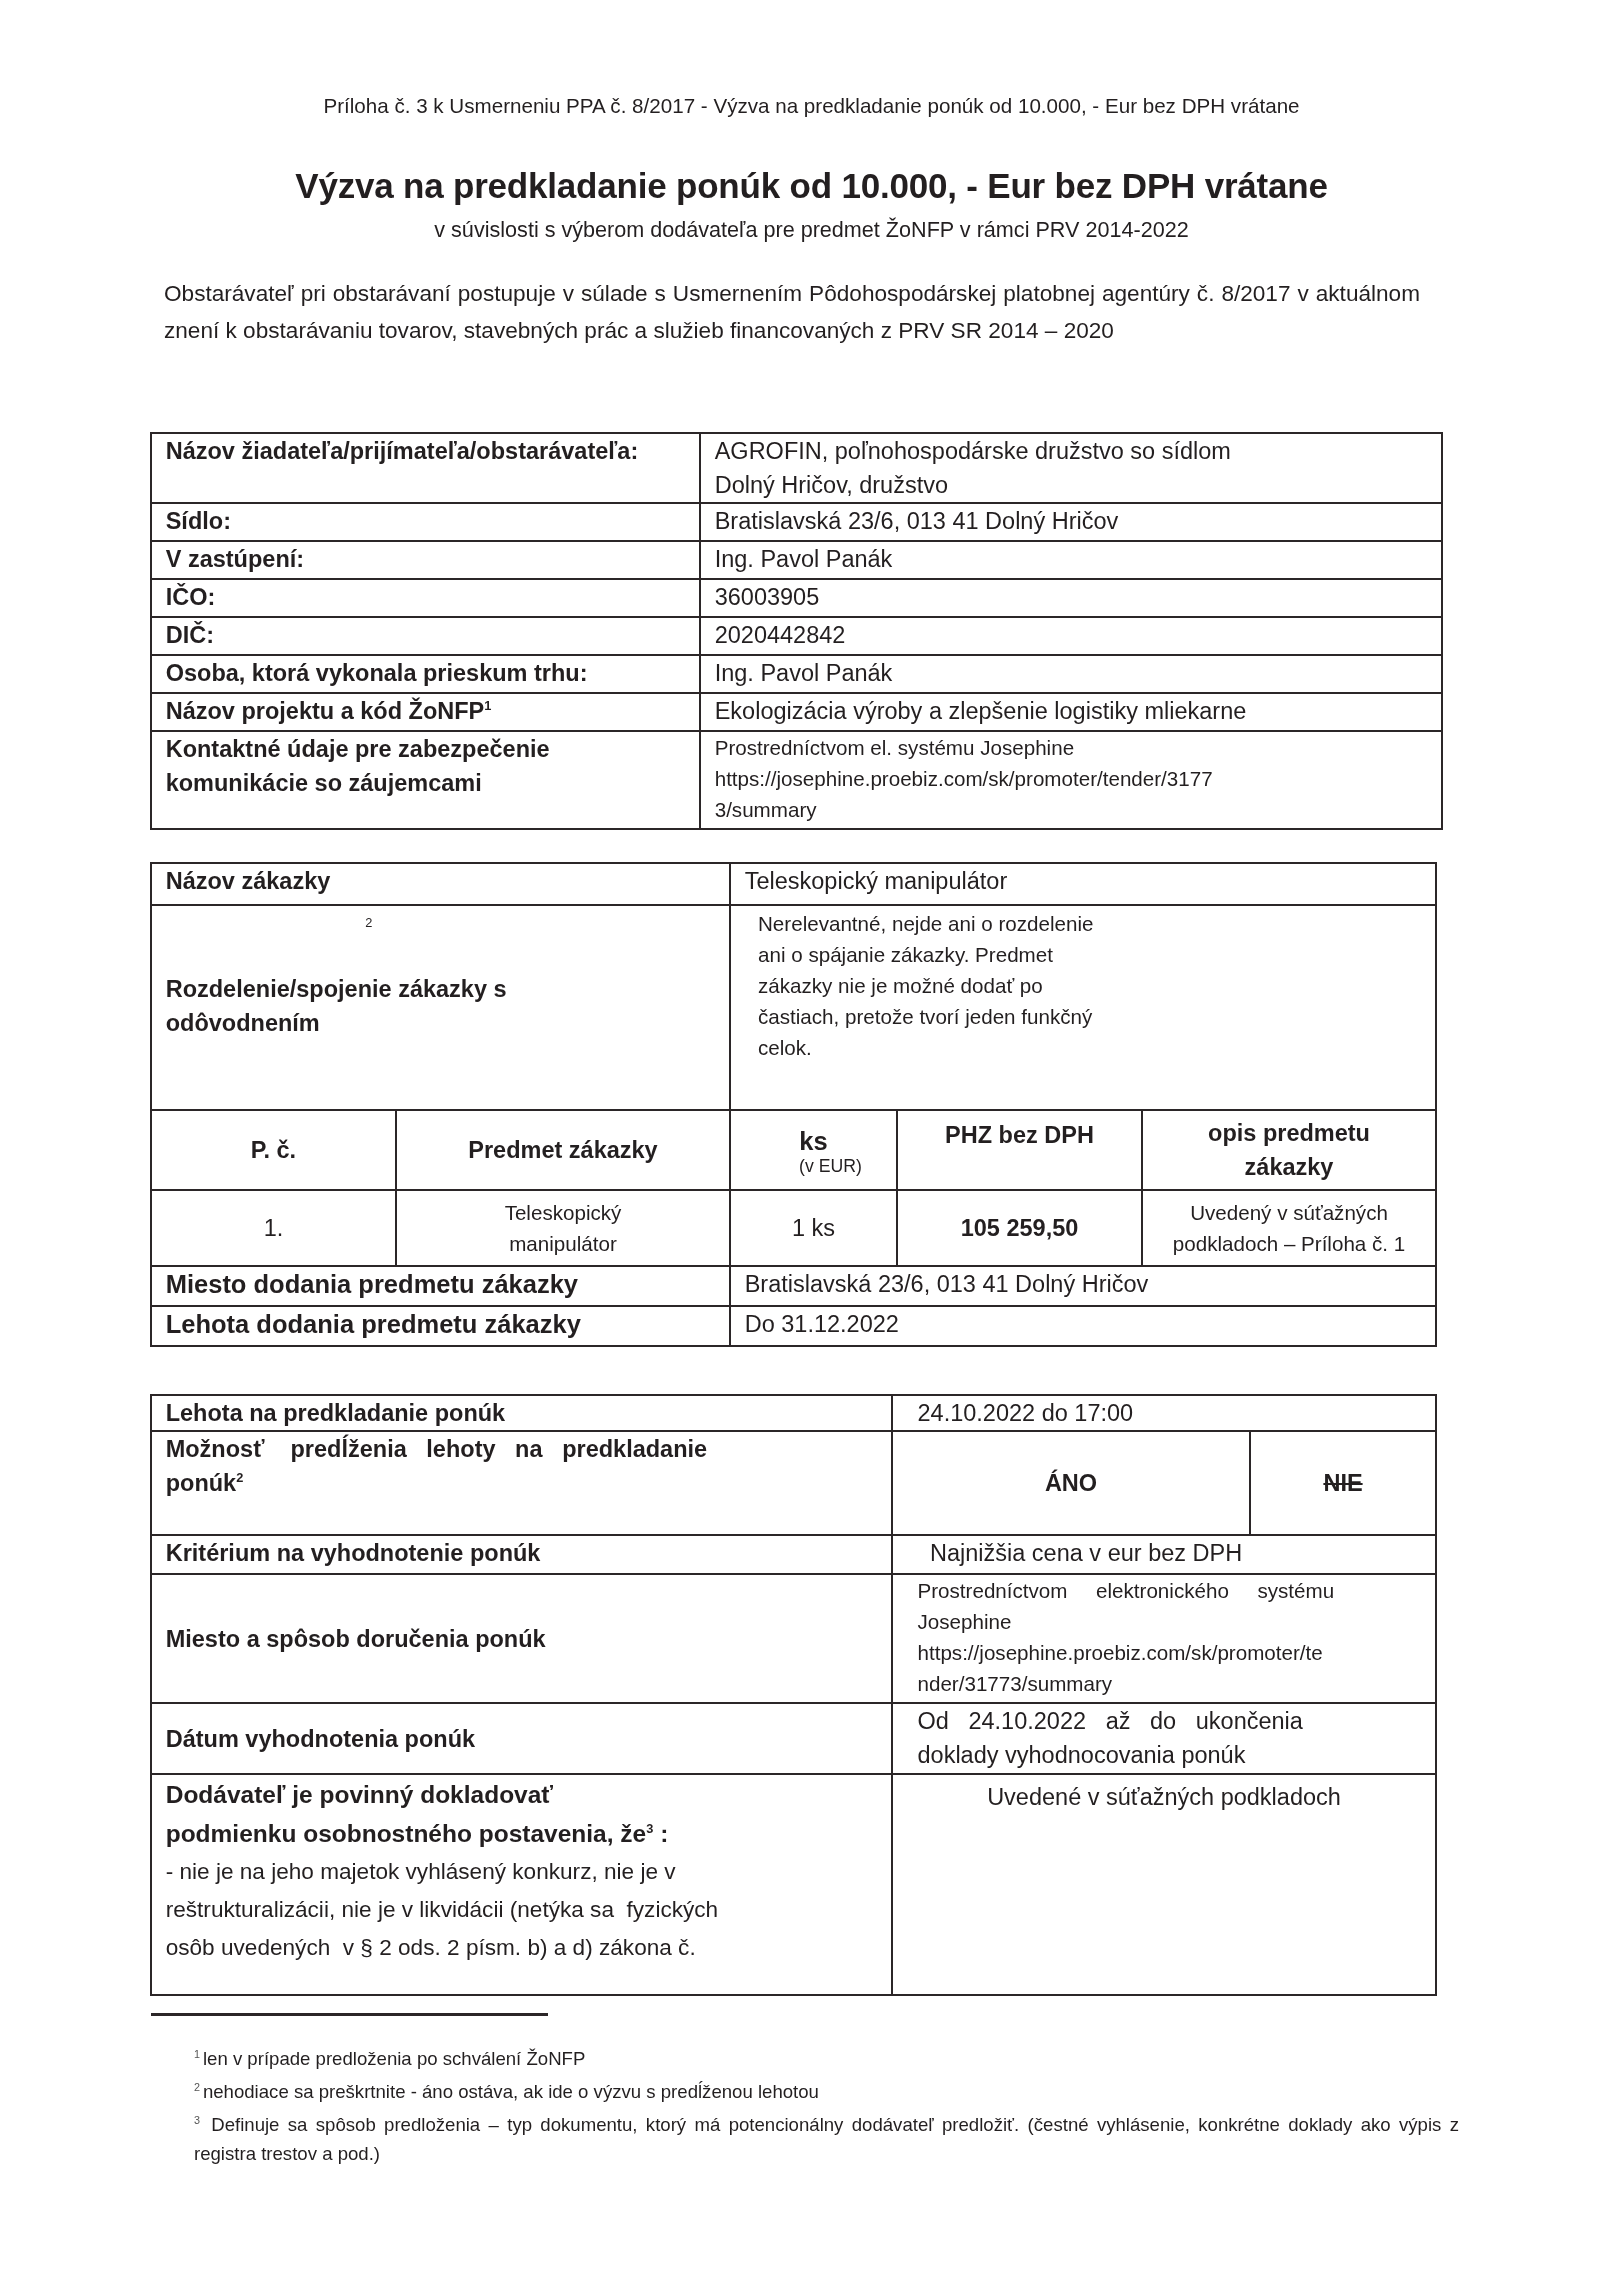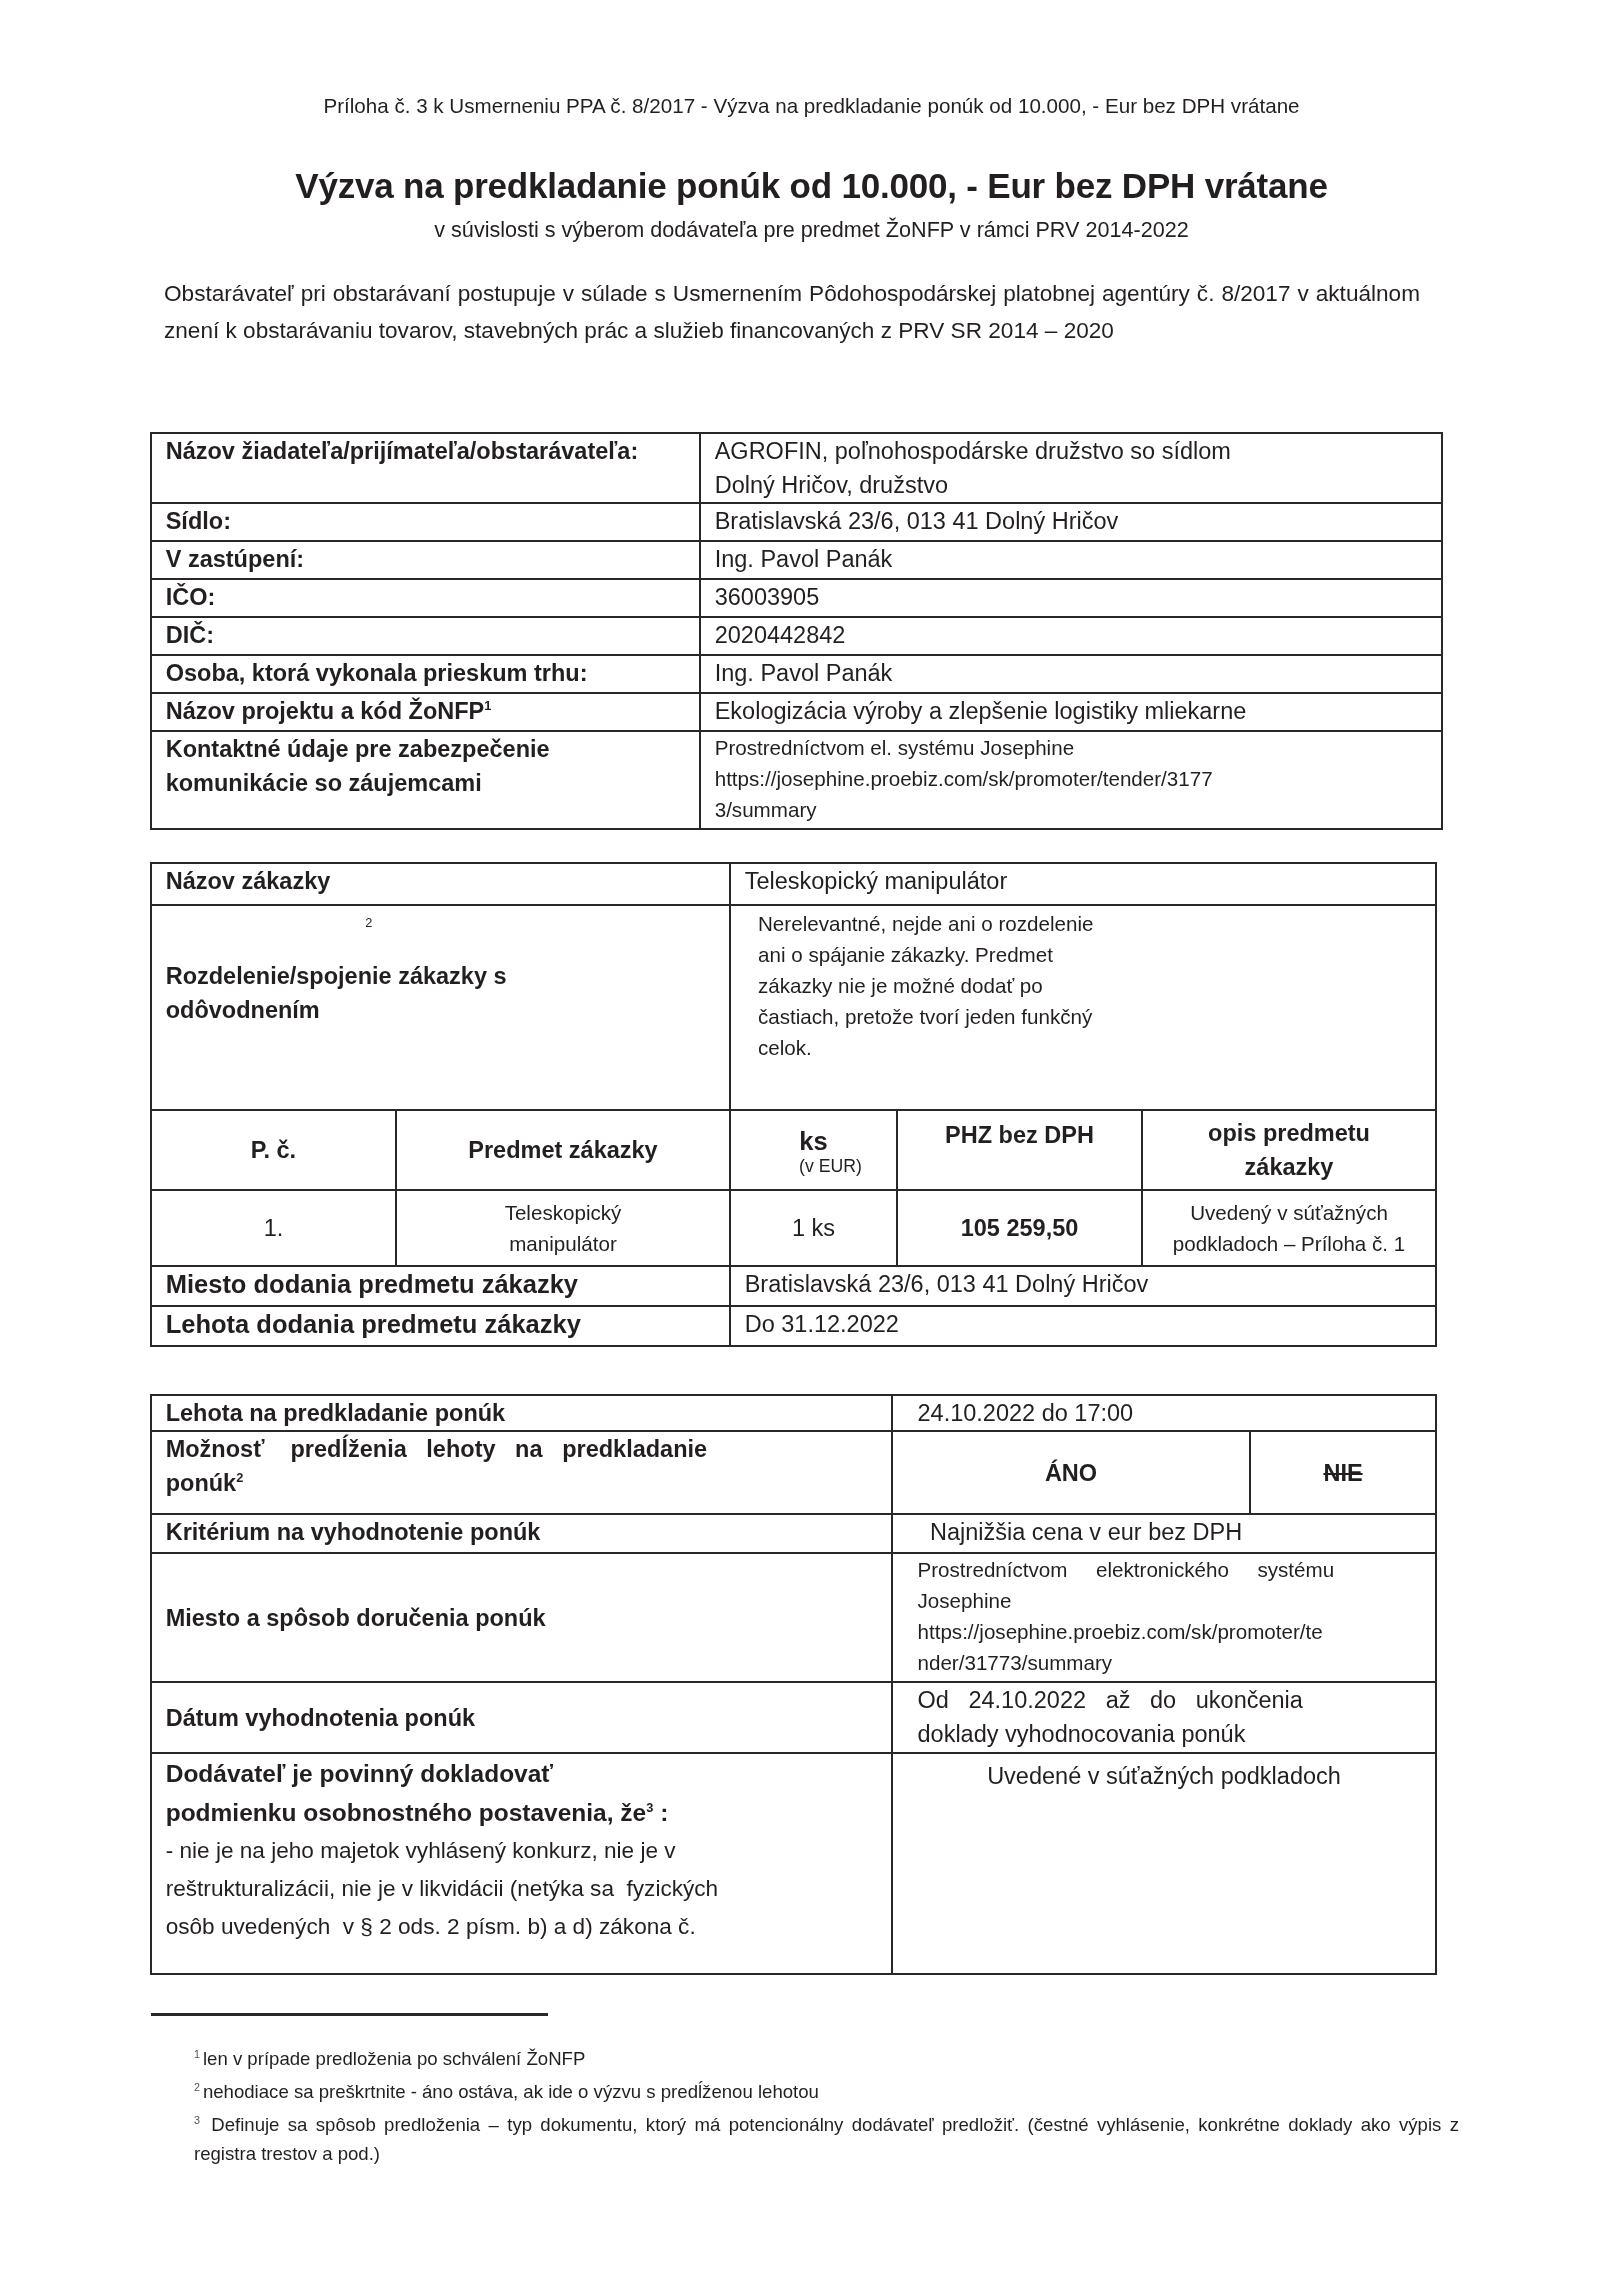--- a/index.html
+++ b/index.html
@@ -96,21 +96,21 @@
       <col style="width:294px">
   </colgroup>
   <tbody>
       <tr style="height:42px">
     <td colspan="2" class="lbl">Názov zákazky</td>
     <td colspan="3">Teleskopický manipulátor</td>
   </tr>
   <tr style="height:205px">
     <td colspan="2" class="lbl">
       <div style="text-align:center;padding-right:157px;font-size:12.8px;font-weight:normal;line-height:24.5px;margin-top:4.9px">2</div>
-      <div style="margin-top:24px">Rozdelenie/spojenie  zákazky s</div>
+      <div style="margin-top:37px">Rozdelenie/spojenie  zákazky s</div>
       <div>odôvodnením</div>
     </td>
     <td colspan="3" class="small" style="padding-left:27px;padding-top:2px">
       <div>Nerelevantné, nejde ani o rozdelenie</div>
       <div>ani o spájanie zákazky. Predmet</div>
       <div>zákazky nie je možné dodať po</div>
       <div>častiach, pretože tvorí jeden funkčný</div>
       <div>celok.</div>
     </td>
   </tr>
@@ -155,21 +155,21 @@
   <colgroup>
       <col style="width:741px">
       <col style="width:358px">
       <col style="width:186px">
     </colgroup>
   <tbody>
       <tr style="height:28px">
     <td class="lbl">Lehota na predkladanie ponúk</td>
     <td colspan="2" style="padding-left:24.5px">24.10.2022 do 17:00</td>
   </tr>
-  <tr style="height:83px">
+  <tr style="height:104px">
     <td class="lbl">
       <div style="white-space:pre">Možnosť    predĺženia   lehoty   na   predkladanie</div>
       <div><span>ponúk</span><span class="sup">2</span></div>
     </td>
     <td class="lbl c vm">ÁNO</td>
     <td class="lbl c vm strike">NIE</td>
   </tr>
   <tr style="height:39px">
     <td class="lbl">Kritérium na vyhodnotenie ponúk</td>
     <td colspan="2" style="padding-left:37px">Najnižšia cena v eur bez DPH</td>

